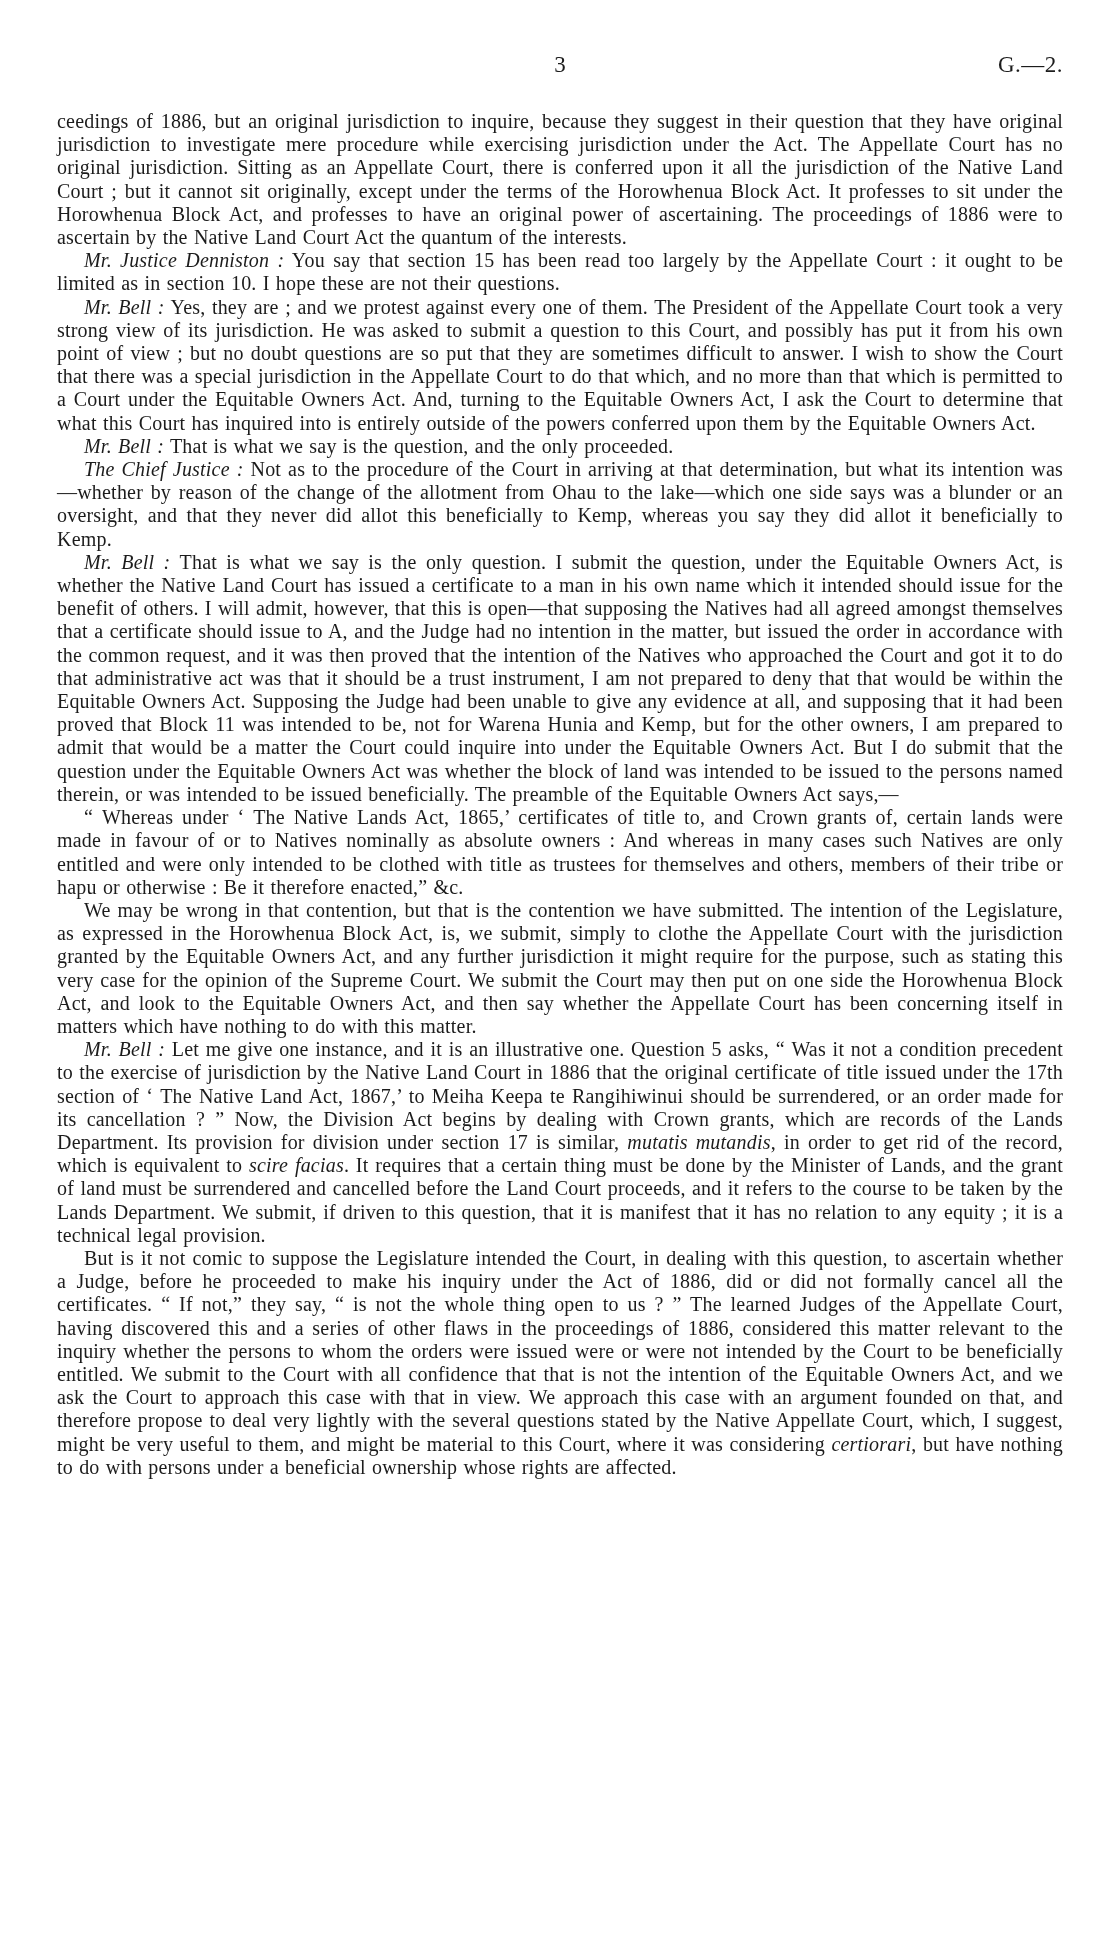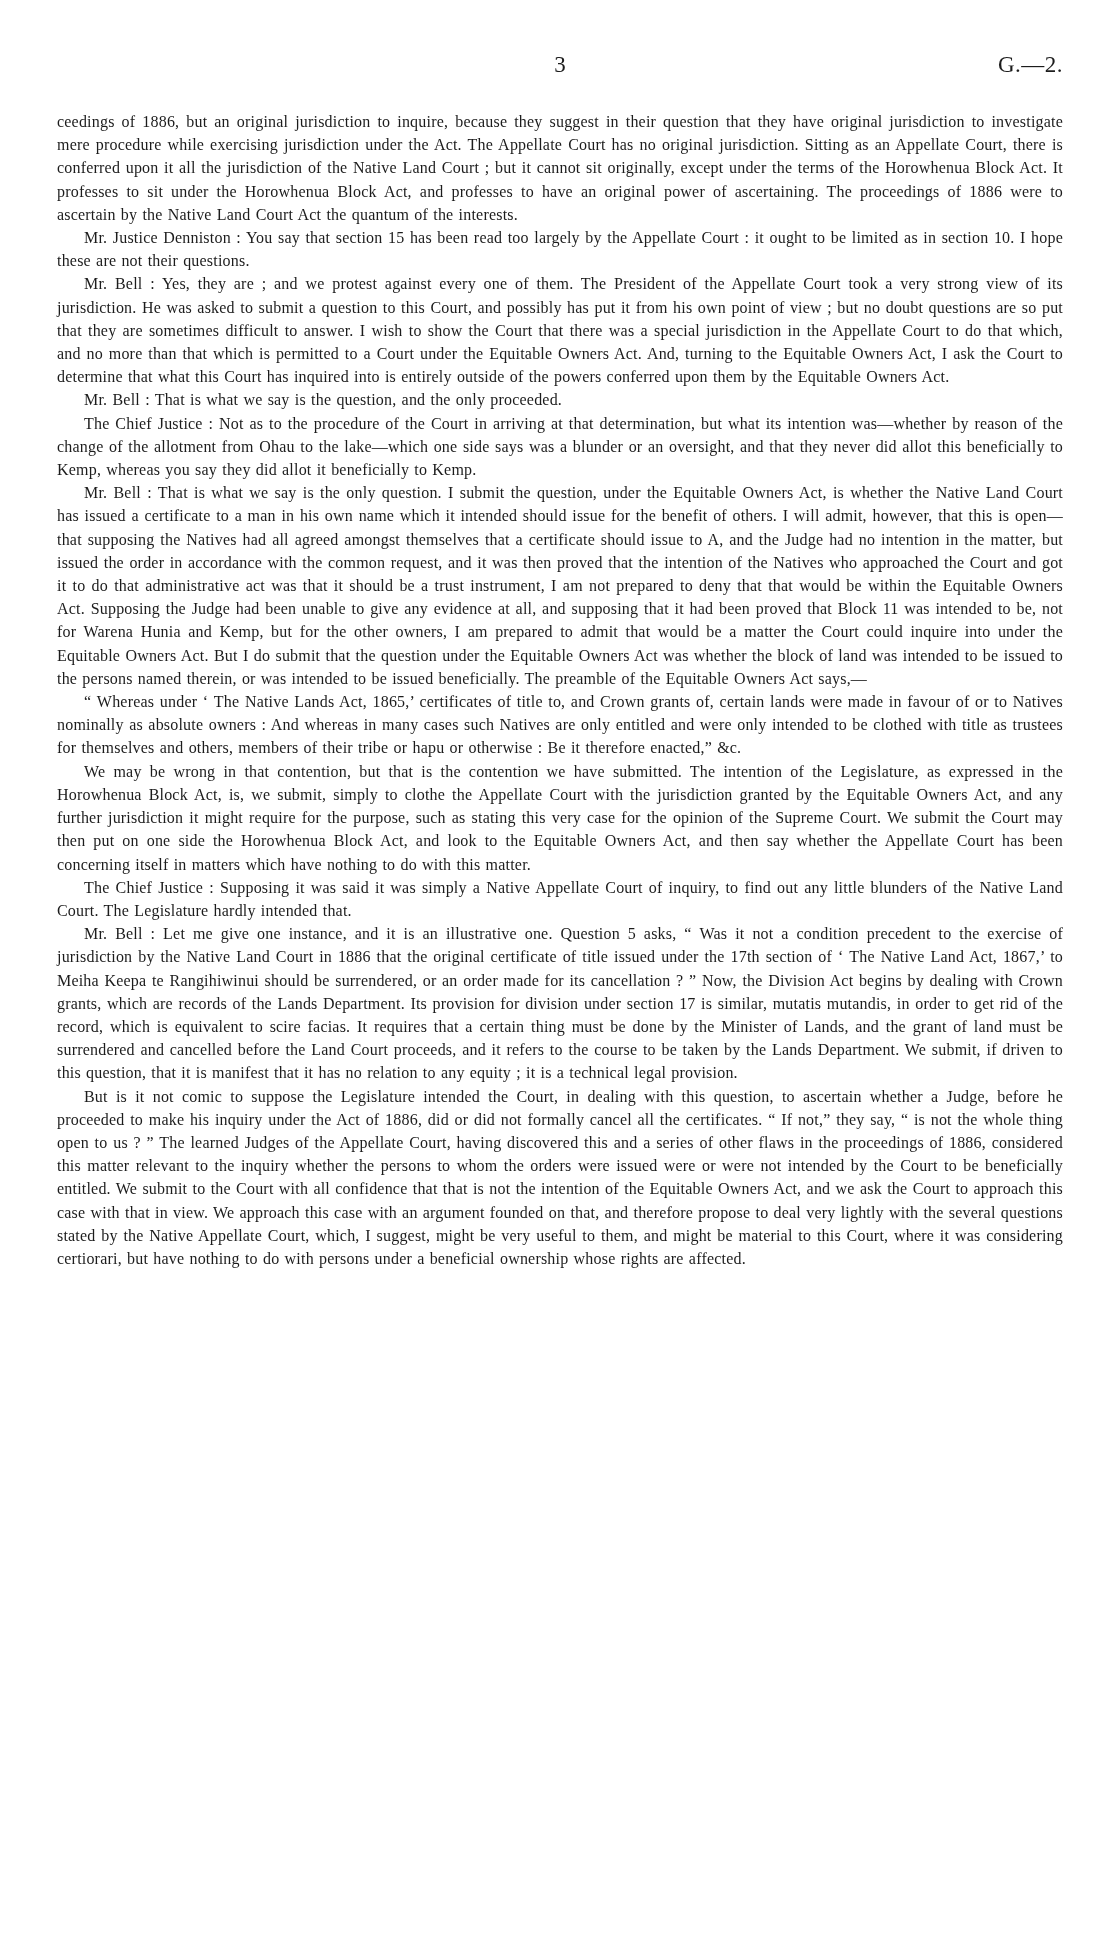--- a/index.html
+++ b/index.html
@@ -36,50 +36,50 @@
     right: 0;
     top: 0;
     letter-spacing: 0.5px;
     margin-left: 23px;
   }
   .document-body {
     position: absolute;
     top: 110px;
     left: 57px;
     width: 1006px;
-    font-size: 16px;
+    font-size: 20px;
     line-height: 23.2px;
     letter-spacing: 0.2px;
     word-spacing: 1px;
     text-align: justify;
   }
   .document-body p {
     margin: 0;
     padding: 0;
   }
   .document-body p.indent {
     text-indent: 27px;
   }
   .it {
+    font-style: italic;
   }
 </style>
 </head>
 <body>
 
 <div class="page">
   <div class="page-header">
     <span class="page-number">3</span>
     <span class="doc-ref">G.—2.</span>
   </div>
   <div class="document-body">
       <p class=""><span>ceedings of 1886, but an original jurisdiction to inquire, because they suggest in their question that they have original jurisdiction to investigate mere procedure while exercising jurisdiction under the Act. The Appellate Court has no original jurisdiction. Sitting as an Appellate Court, there is conferred upon it all the jurisdiction of the Native Land Court&nbsp;; but it cannot sit originally, except under the terms of the Horowhenua Block Act. It professes to sit under the Horowhenua Block Act, and professes to have an original power of ascertaining. The proceedings of 1886 were to ascertain by the Native Land Court Act the quantum of the interests.</span></p>
       <p class="indent"><span class="it">Mr. Justice Denniston&nbsp;:</span><span> You say that section 15 has been read too largely by the Appellate Court&nbsp;: it ought to be limited as in section 10. I hope these are not their questions.</span></p>
       <p class="indent"><span class="it">Mr. Bell&nbsp;:</span><span> Yes, they are&nbsp;; and we protest against every one of them. The President of the Appellate Court took a very strong view of its jurisdiction. He was asked to submit a question to this Court, and possibly has put it from his own point of view&nbsp;; but no doubt questions are so put that they are sometimes difficult to answer. I wish to show the Court that there was a special jurisdiction in the Appellate Court to do that which, and no more than that which is permitted to a Court under the Equitable Owners Act. And, turning to the Equitable Owners Act, I ask the Court to determine that what this Court has inquired into is entirely outside of the powers conferred upon them by the Equitable Owners Act.</span></p>
       <p class="indent"><span class="it">Mr. Bell&nbsp;:</span><span> That is what we say is the question, and the only proceeded.</span></p>
       <p class="indent"><span class="it">The Chief Justice&nbsp;:</span><span> Not as to the procedure of the Court in arriving at that determination, but what its intention was—whether by reason of the change of the allotment from Ohau to the lake—which one side says was a blunder or an oversight, and that they never did allot this beneficially to Kemp, whereas you say they did allot it beneficially to Kemp.</span></p>
       <p class="indent"><span class="it">Mr. Bell&nbsp;:</span><span> That is what we say is the only question. I submit the question, under the Equitable Owners Act, is whether the Native Land Court has issued a certificate to a man in his own name which it intended should issue for the benefit of others. I will admit, however, that this is open—that supposing the Natives had all agreed amongst themselves that a certificate should issue to A, and the Judge had no intention in the matter, but issued the order in accordance with the common request, and it was then proved that the intention of the Natives who approached the Court and got it to do that administrative act was that it should be a trust instrument, I am not prepared to deny that that would be within the Equitable Owners Act. Supposing the Judge had been unable to give any evidence at all, and supposing that it had been proved that Block 11 was intended to be, not for Warena Hunia and Kemp, but for the other owners, I am prepared to admit that would be a matter the Court could inquire into under the Equitable Owners Act. But I do submit that the question under the Equitable Owners Act was whether the block of land was intended to be issued to the persons named therein, or was intended to be issued beneficially. The preamble of the Equitable Owners Act says,—</span></p>
       <p class="indent"><span>“&nbsp;Whereas under ‘&nbsp;The Native Lands Act, 1865,’ certificates of title to, and Crown grants of, certain lands were made in favour of or to Natives nominally as absolute owners&nbsp;: And whereas in many cases such Natives are only entitled and were only intended to be clothed with title as trustees for themselves and others, members of their tribe or hapu or otherwise&nbsp;: Be it therefore enacted,” &amp;c.</span></p>
       <p class="indent"><span>We may be wrong in that contention, but that is the contention we have submitted. The intention of the Legislature, as expressed in the Horowhenua Block Act, is, we submit, simply to clothe the Appellate Court with the jurisdiction granted by the Equitable Owners Act, and any further jurisdiction it might require for the purpose, such as stating this very case for the opinion of the Supreme Court. We submit the Court may then put on one side the Horowhenua Block Act, and look to the Equitable Owners Act, and then say whether the Appellate Court has been concerning itself in matters which have nothing to do with this matter.</span></p>
-      <p class="indent"><span class="it">The Chief Justice&nbsp;:</span><span> Supposing it was said it was simply a Native Appellate Court of inquiry, to find out any little blunders of the Native Land Court. The Legislature hardly intended that.</span></p>
       <p class="indent"><span class="it">Mr. Bell&nbsp;:</span><span> Let me give one instance, and it is an illustrative one. Question 5 asks, “&nbsp;Was it not a condition precedent to the exercise of jurisdiction by the Native Land Court in 1886 that the original certificate of title issued under the 17th section of ‘&nbsp;The Native Land Act, 1867,’ to Meiha Keepa te Rangihiwinui should be surrendered, or an order made for its cancellation&nbsp;?&nbsp;” Now, the Division Act begins by dealing with Crown grants, which are records of the Lands Department. Its provision for division under section 17 is similar, </span><span class="it">mutatis mutandis</span><span>, in order to get rid of the record, which is equivalent to </span><span class="it">scire facias</span><span>. It requires that a certain thing must be done by the Minister of Lands, and the grant of land must be surrendered and cancelled before the Land Court proceeds, and it refers to the course to be taken by the Lands Department. We submit, if driven to this question, that it is manifest that it has no relation to any equity&nbsp;; it is a technical legal provision.</span></p>
       <p class="indent"><span>But is it not comic to suppose the Legislature intended the Court, in dealing with this question, to ascertain whether a Judge, before he proceeded to make his inquiry under the Act of 1886, did or did not formally cancel all the certificates. “&nbsp;If not,” they say, “&nbsp;is not the whole thing open to us&nbsp;?&nbsp;” The learned Judges of the Appellate Court, having discovered this and a series of other flaws in the proceedings of 1886, considered this matter relevant to the inquiry whether the persons to whom the orders were issued were or were not intended by the Court to be beneficially entitled. We submit to the Court with all confidence that that is not the intention of the Equitable Owners Act, and we ask the Court to approach this case with that in view. We approach this case with an argument founded on that, and therefore propose to deal very lightly with the several questions stated by the Native Appellate Court, which, I suggest, might be very useful to them, and might be material to this Court, where it was considering </span><span class="it">certiorari</span><span>, but have nothing to do with persons under a beneficial ownership whose rights are affected.</span></p>
     </div>
 </div>
 
 </body></html>

